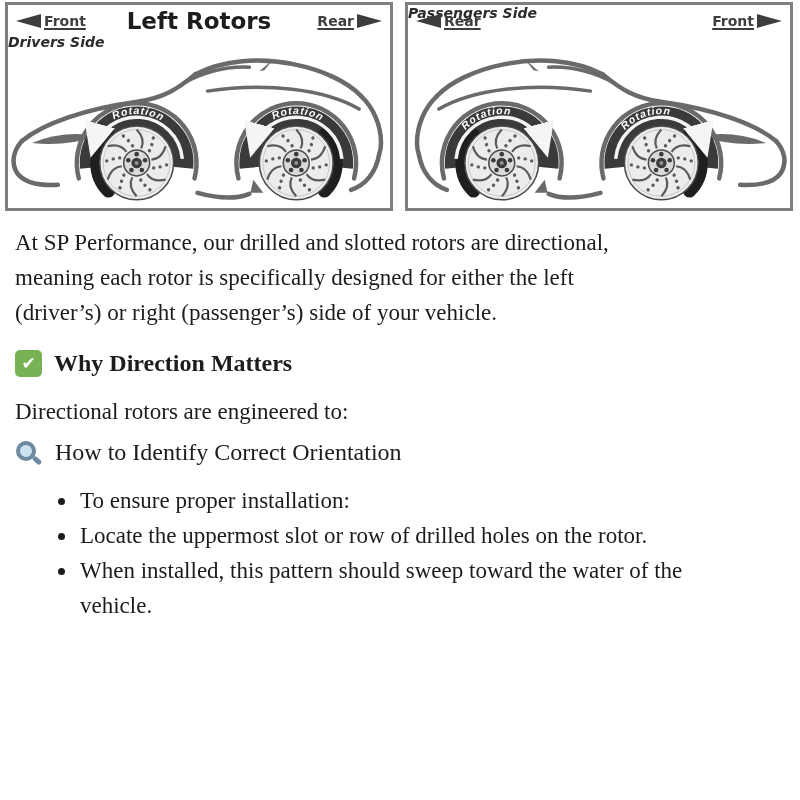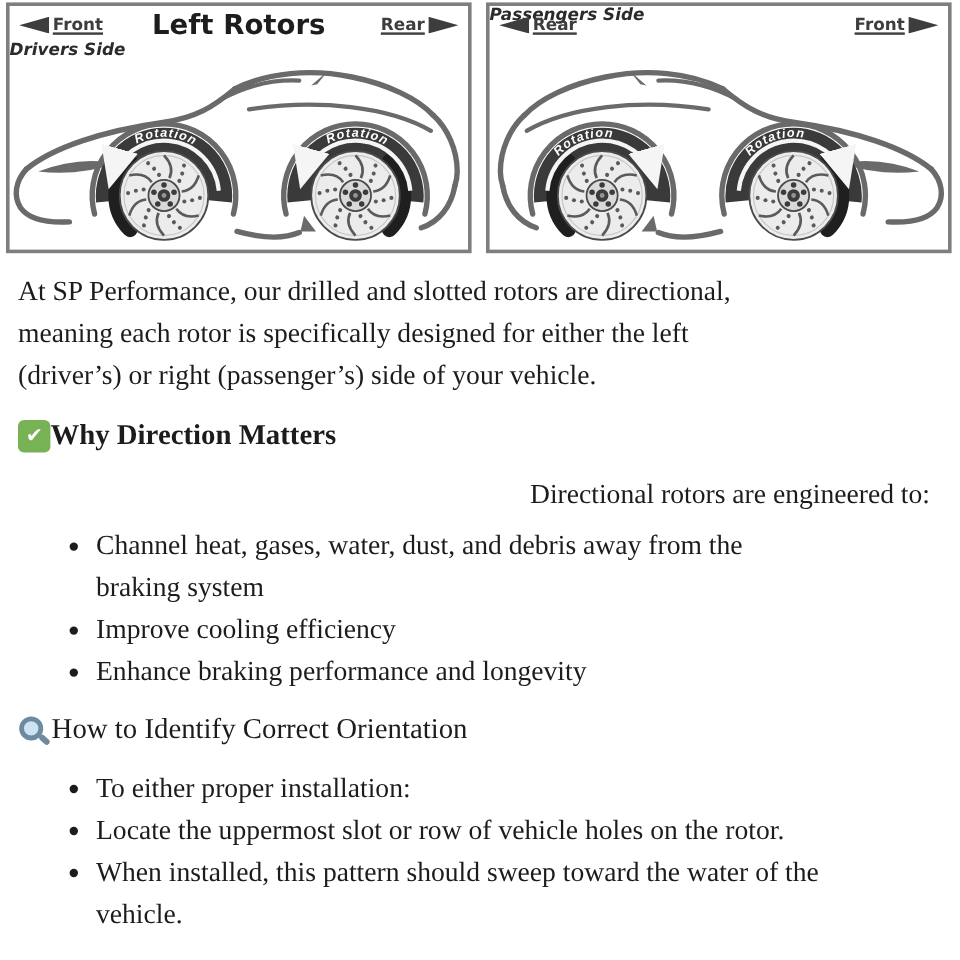--- a/index.html
+++ b/index.html
@@ -17,24 +17,24 @@
   .dir.left{left:8px}
   .dir.right{right:8px}
   .ptitle{text-align:center;padding-top:4px;font-family:"DejaVu Sans",sans-serif;
           font-weight:bold;font-size:23px;line-height:25px;color:#1d1d1d;}
   .psub{text-align:left;font-family:"DejaVu Sans",sans-serif;font-weight:bold;
         font-style:italic;font-size:14px;line-height:16px;color:#2b2b2b;}
   svg.car{display:block;width:100%;height:155px;}
   
   article{padding:14px 25px 0 15px;}
   .intro{font-size:23px;line-height:35px;margin:0 0 18px;white-space:pre-line;}
-  h2.sec{display:flex;align-items:center;font-size:24px;line-height:30px;
+  h2.sec{display:flex;align-items:center;gap:12px;font-size:24px;line-height:30px;
          margin:0 0 16px;font-weight:bold;}
   h2.sec.regular{font-weight:normal;align-items:flex-end;}
-  .lead{font-size:23px;line-height:35px;margin:0 0 8px;text-align:right;}
+  .lead{font-size:23px;line-height:35px;margin:0 0 8px;}
   ul.blist{margin:0 0 16px;padding:0 0 0 63px;font-size:23px;line-height:35px;}
   ul.blist li{white-space:pre-line;padding-left:2px;}
   
   .check-mark-icon{width:27px;height:27px;border-radius:5px;background:#77b255;
       display:inline-flex;align-items:center;justify-content:center;flex:0 0 27px;}
   .check-mark-icon::before{content:"✔";color:#fff;font-size:17px;
       font-family:"DejaVu Sans",sans-serif;font-weight:bold;}
   
   .magnifying-glass-icon{width:28px;height:28px;position:relative;display:inline-block;flex:0 0 28px;}
   .magnifying-glass-icon::before{content:"";position:absolute;left:1px;top:2px;width:12px;height:12px;
@@ -346,30 +346,24 @@
 <article>
   <p class="intro">At SP Performance, our drilled and slotted rotors are directional,
 meaning each rotor is specifically designed for either the left
 (driver’s) or right (passenger’s) side of your vehicle.</p>
   <div id="sections">
       <h2 class="sec">
         <span class="check-mark-icon"></span>
         <span>Why Direction Matters</span>
       </h2>
       <p class="lead">Directional rotors are engineered to:</p>
-      <ul class="blist">
-        <li>Channel heat, gases, water, dust, and debris away from the
-braking system</li>
-        <li>Improve cooling efficiency</li>
-        <li>Enhance braking performance and longevity</li>
-      </ul>
       <h2 class="sec regular">
         <span class="magnifying-glass-icon"></span>
         <span>How to Identify Correct Orientation</span>
       </h2>
       <ul class="blist">
-        <li>To either proper installation:</li>
-        <li>Locate the uppermost slot or row of vehicle holes on the rotor.</li>
+        <li>To ensure proper installation:</li>
+        <li>Locate the uppermost slot or row of drilled holes on the rotor.</li>
         <li>When installed, this pattern should sweep toward the water of the
 vehicle.</li>
       </ul>
     </div>
 </article>
 
 </body></html>

